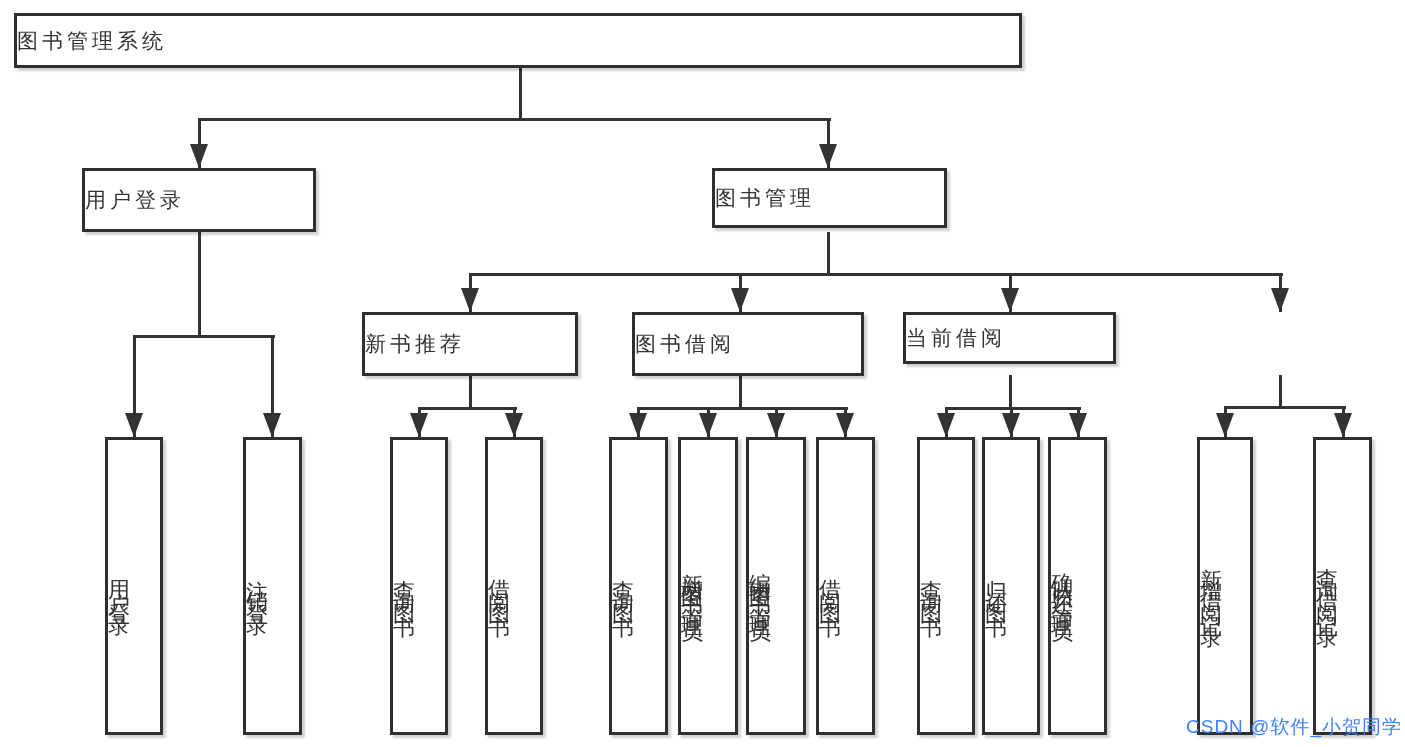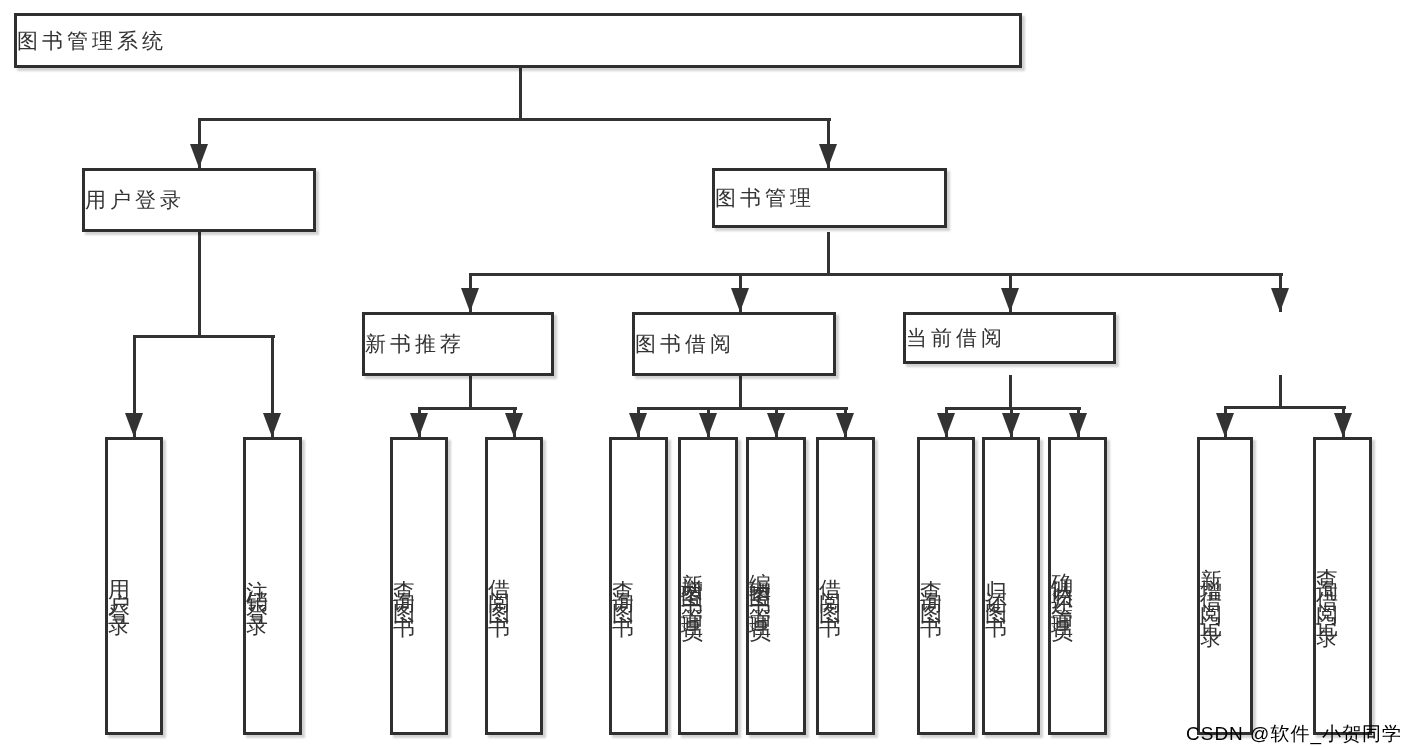--- a/index.html
+++ b/index.html
@@ -78,24 +78,24 @@
     <span>图书管理系统</span>
   </div>
 
   <div class="node hnode" style="left: 82px; top: 168px; width: 234px; height: 64px; border-color: rgb(47, 47, 47);">
     <span>用户登录</span>
   </div>
   <div class="node hnode" style="left: 712px; top: 168px; width: 235px; height: 60px; border-color: rgb(47, 47, 47);">
     <span>图书管理</span>
   </div>
 
-  <div class="node hnode" style="left: 362px; top: 312px; width: 192px; height: 64px; border-color: rgb(47, 47, 47);">
+  <div class="node hnode" style="left: 362px; top: 312px; width: 216px; height: 64px; border-color: rgb(47, 47, 47);">
     <span>新书推荐</span>
   </div>
-  <div class="node hnode" style="left: 632px; top: 312px; width: 204px; height: 64px; border-color: rgb(47, 47, 47);">
+  <div class="node hnode" style="left: 632px; top: 312px; width: 232px; height: 64px; border-color: rgb(47, 47, 47);">
     <span>图书借阅</span>
   </div>
   <div class="node hnode" style="left: 903px; top: 312px; width: 213px; height: 52px; border-color: rgb(47, 47, 47);">
     <span>当前借阅</span>
   </div>
 
   <div class="node vnode" style="left: 105px; top: 437px; width: 58px; height: 298px; border-color: rgb(47, 47, 47);">
     <span>用户登录</span>
   </div>
   <div class="node vnode" style="left: 243px; top: 437px; width: 59px; height: 298px; border-color: rgb(47, 47, 47);">
@@ -152,15 +152,15 @@
   <div class="arrow" style="left: 629px; top: 413px; border-top-color: rgb(51, 51, 51);"></div>
   <div class="arrow" style="left: 699px; top: 413px; border-top-color: rgb(51, 51, 51);"></div>
   <div class="arrow" style="left: 767px; top: 413px; border-top-color: rgb(51, 51, 51);"></div>
   <div class="arrow" style="left: 836px; top: 413px; border-top-color: rgb(51, 51, 51);"></div>
   <div class="arrow" style="left: 937px; top: 413px; border-top-color: rgb(51, 51, 51);"></div>
   <div class="arrow" style="left: 1002px; top: 413px; border-top-color: rgb(51, 51, 51);"></div>
   <div class="arrow" style="left: 1069px; top: 413px; border-top-color: rgb(51, 51, 51);"></div>
   <div class="arrow" style="left: 1216px; top: 413px; border-top-color: rgb(51, 51, 51);"></div>
   <div class="arrow" style="left: 1334px; top: 413px; border-top-color: rgb(51, 51, 51);"></div>
 
-  <div id="watermark" style="color: #000000; margin-top: 7px;">CSDN @软件_小贺同学</div>
+  <div id="watermark" style="color: #3b82f6;">CSDN @软件_小贺同学</div>
 
 </div>
 
 </body></html>

